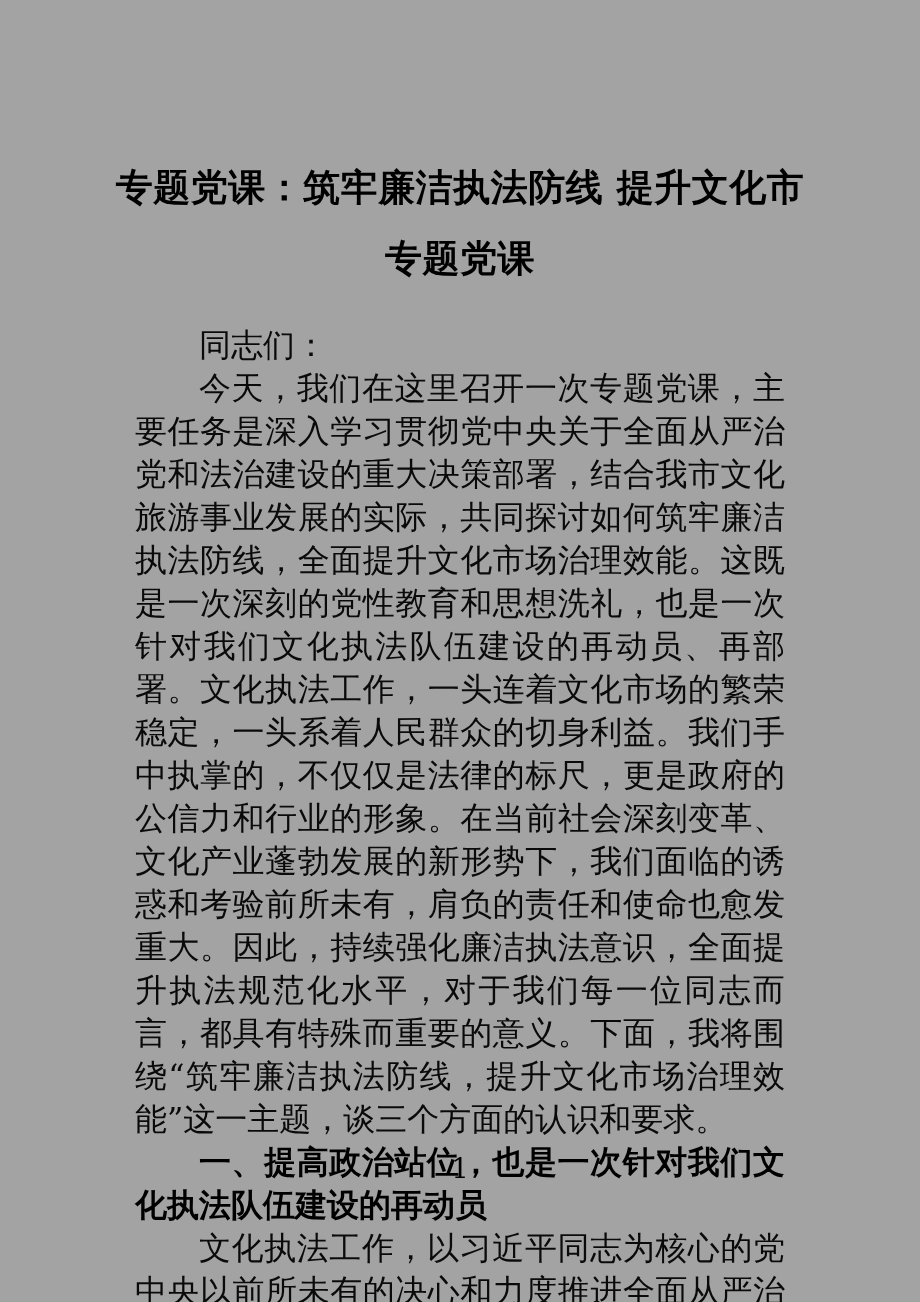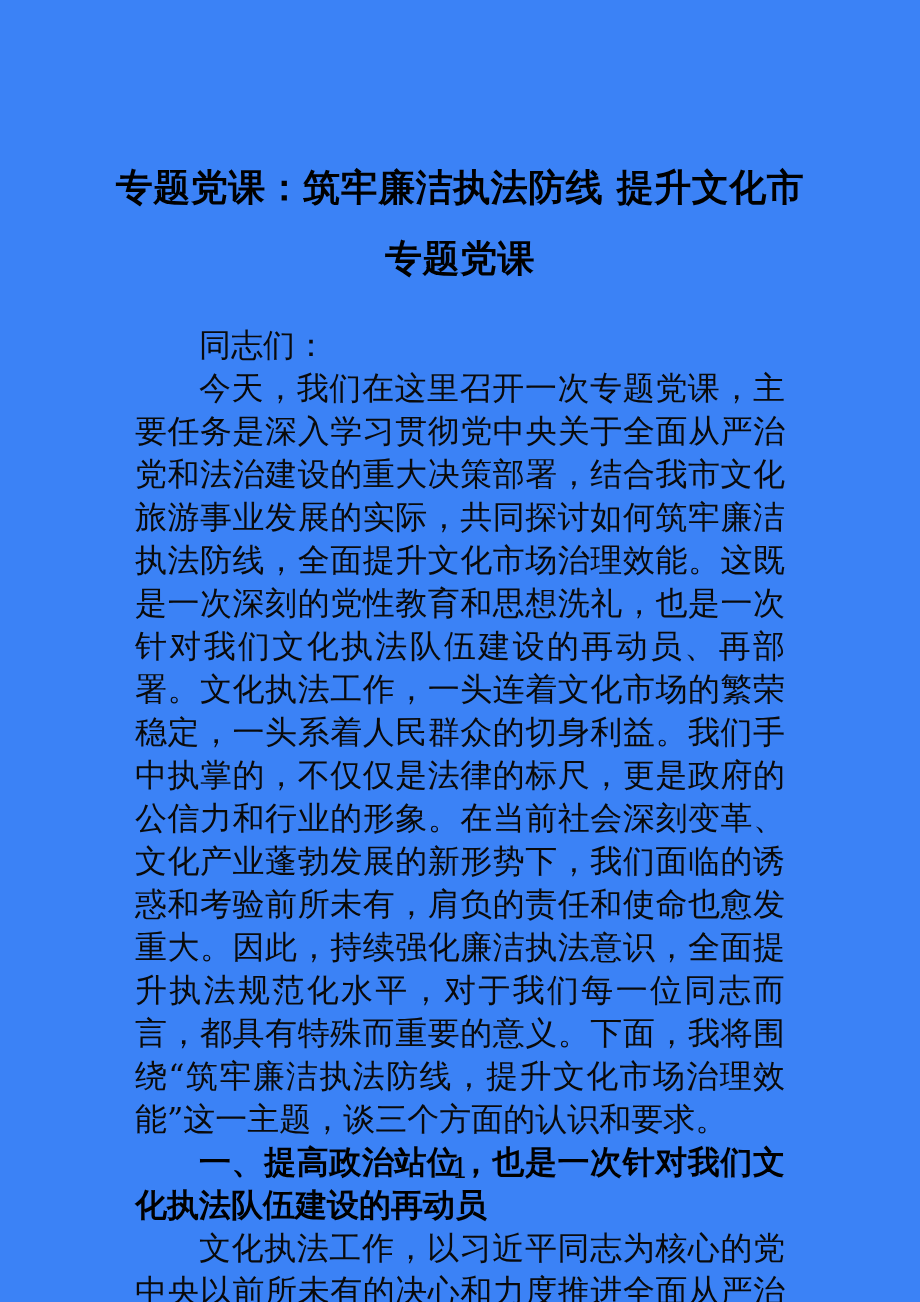--- a/index.html
+++ b/index.html
@@ -5,21 +5,21 @@
   html, body {
     margin: 0;
     padding: 0;
     background: #ffffff;
   }
   .page {
     position: relative;
     width: 920px;
     height: 1302px;
     margin: 0 auto;
-    background: #3b82f6;
+    background: #a3a3a3;
     color: #0a0a0a;
     overflow: hidden;
     font-family: "DejaVu Serif", serif;
   }
   .doc-title {
     padding-top: 152px;
     text-align: center;
     font-family: "DejaVu Sans", "Liberation Sans", sans-serif;
     font-weight: bold;
     font-size: 37px;

